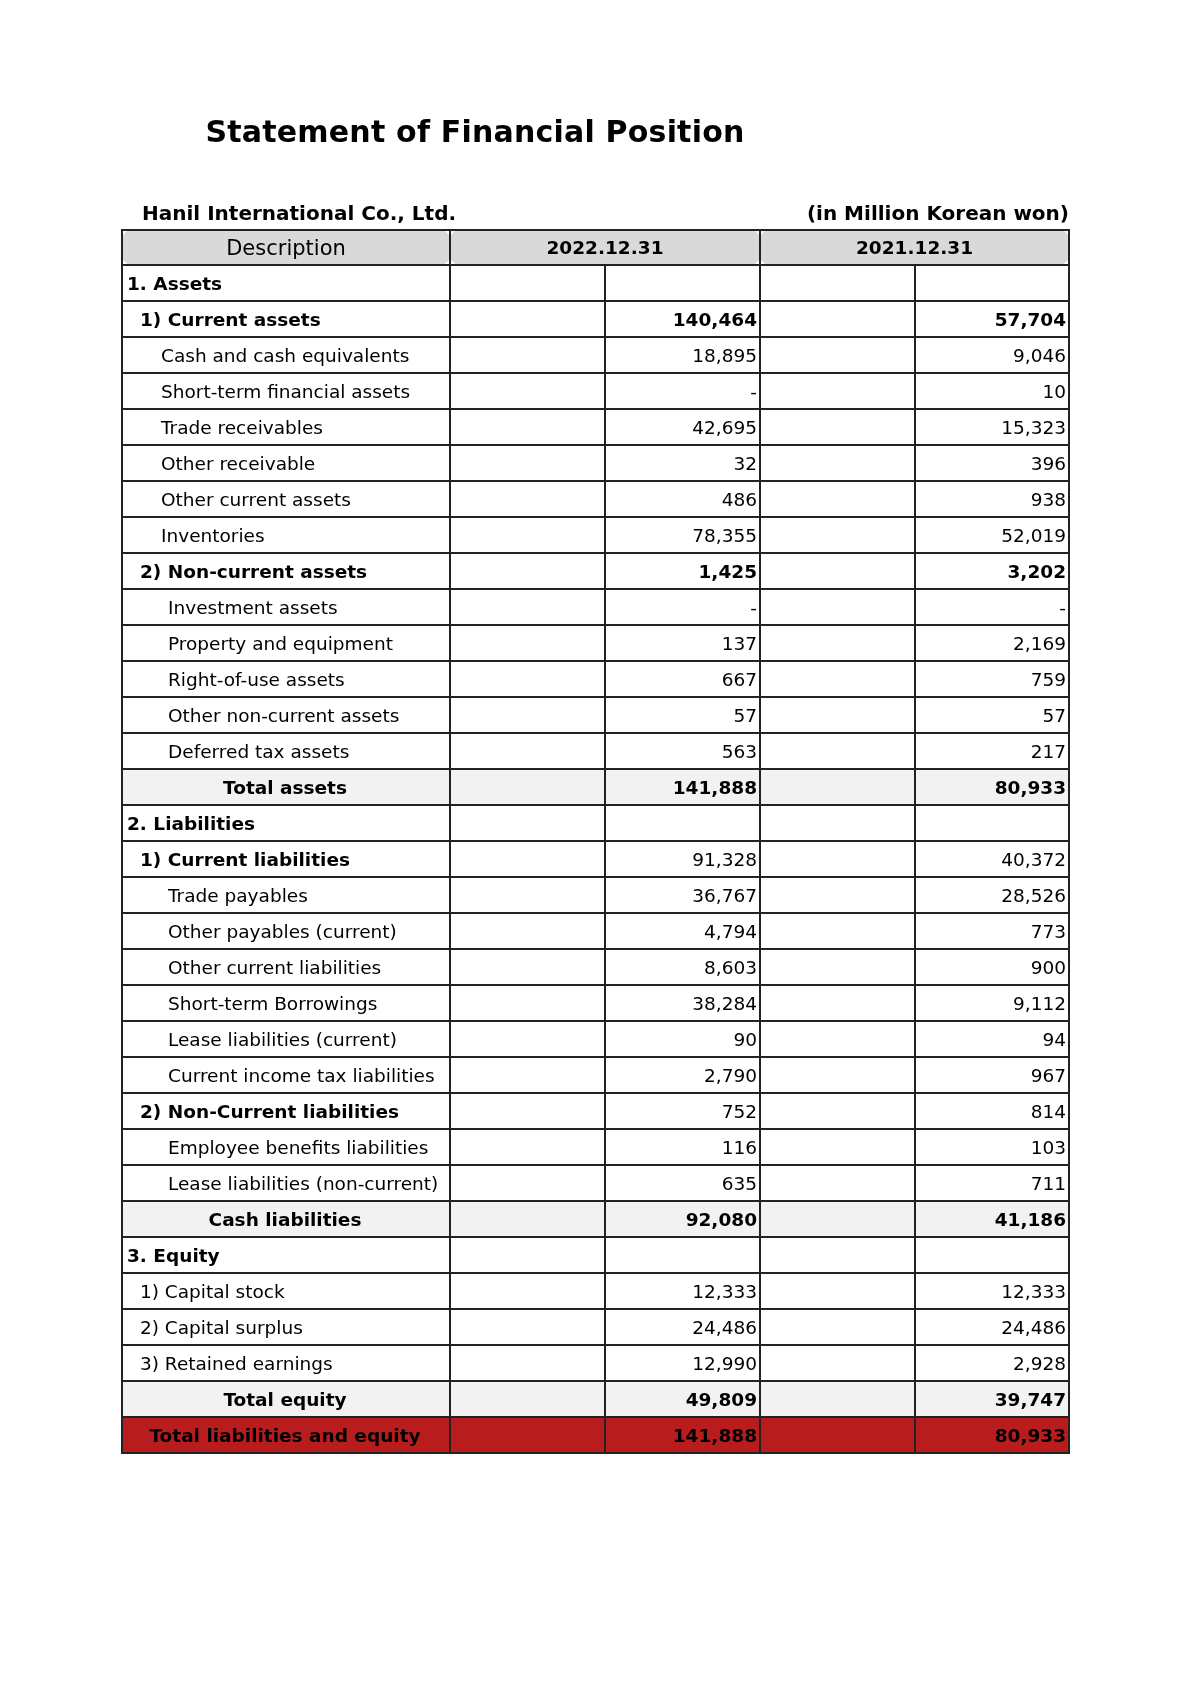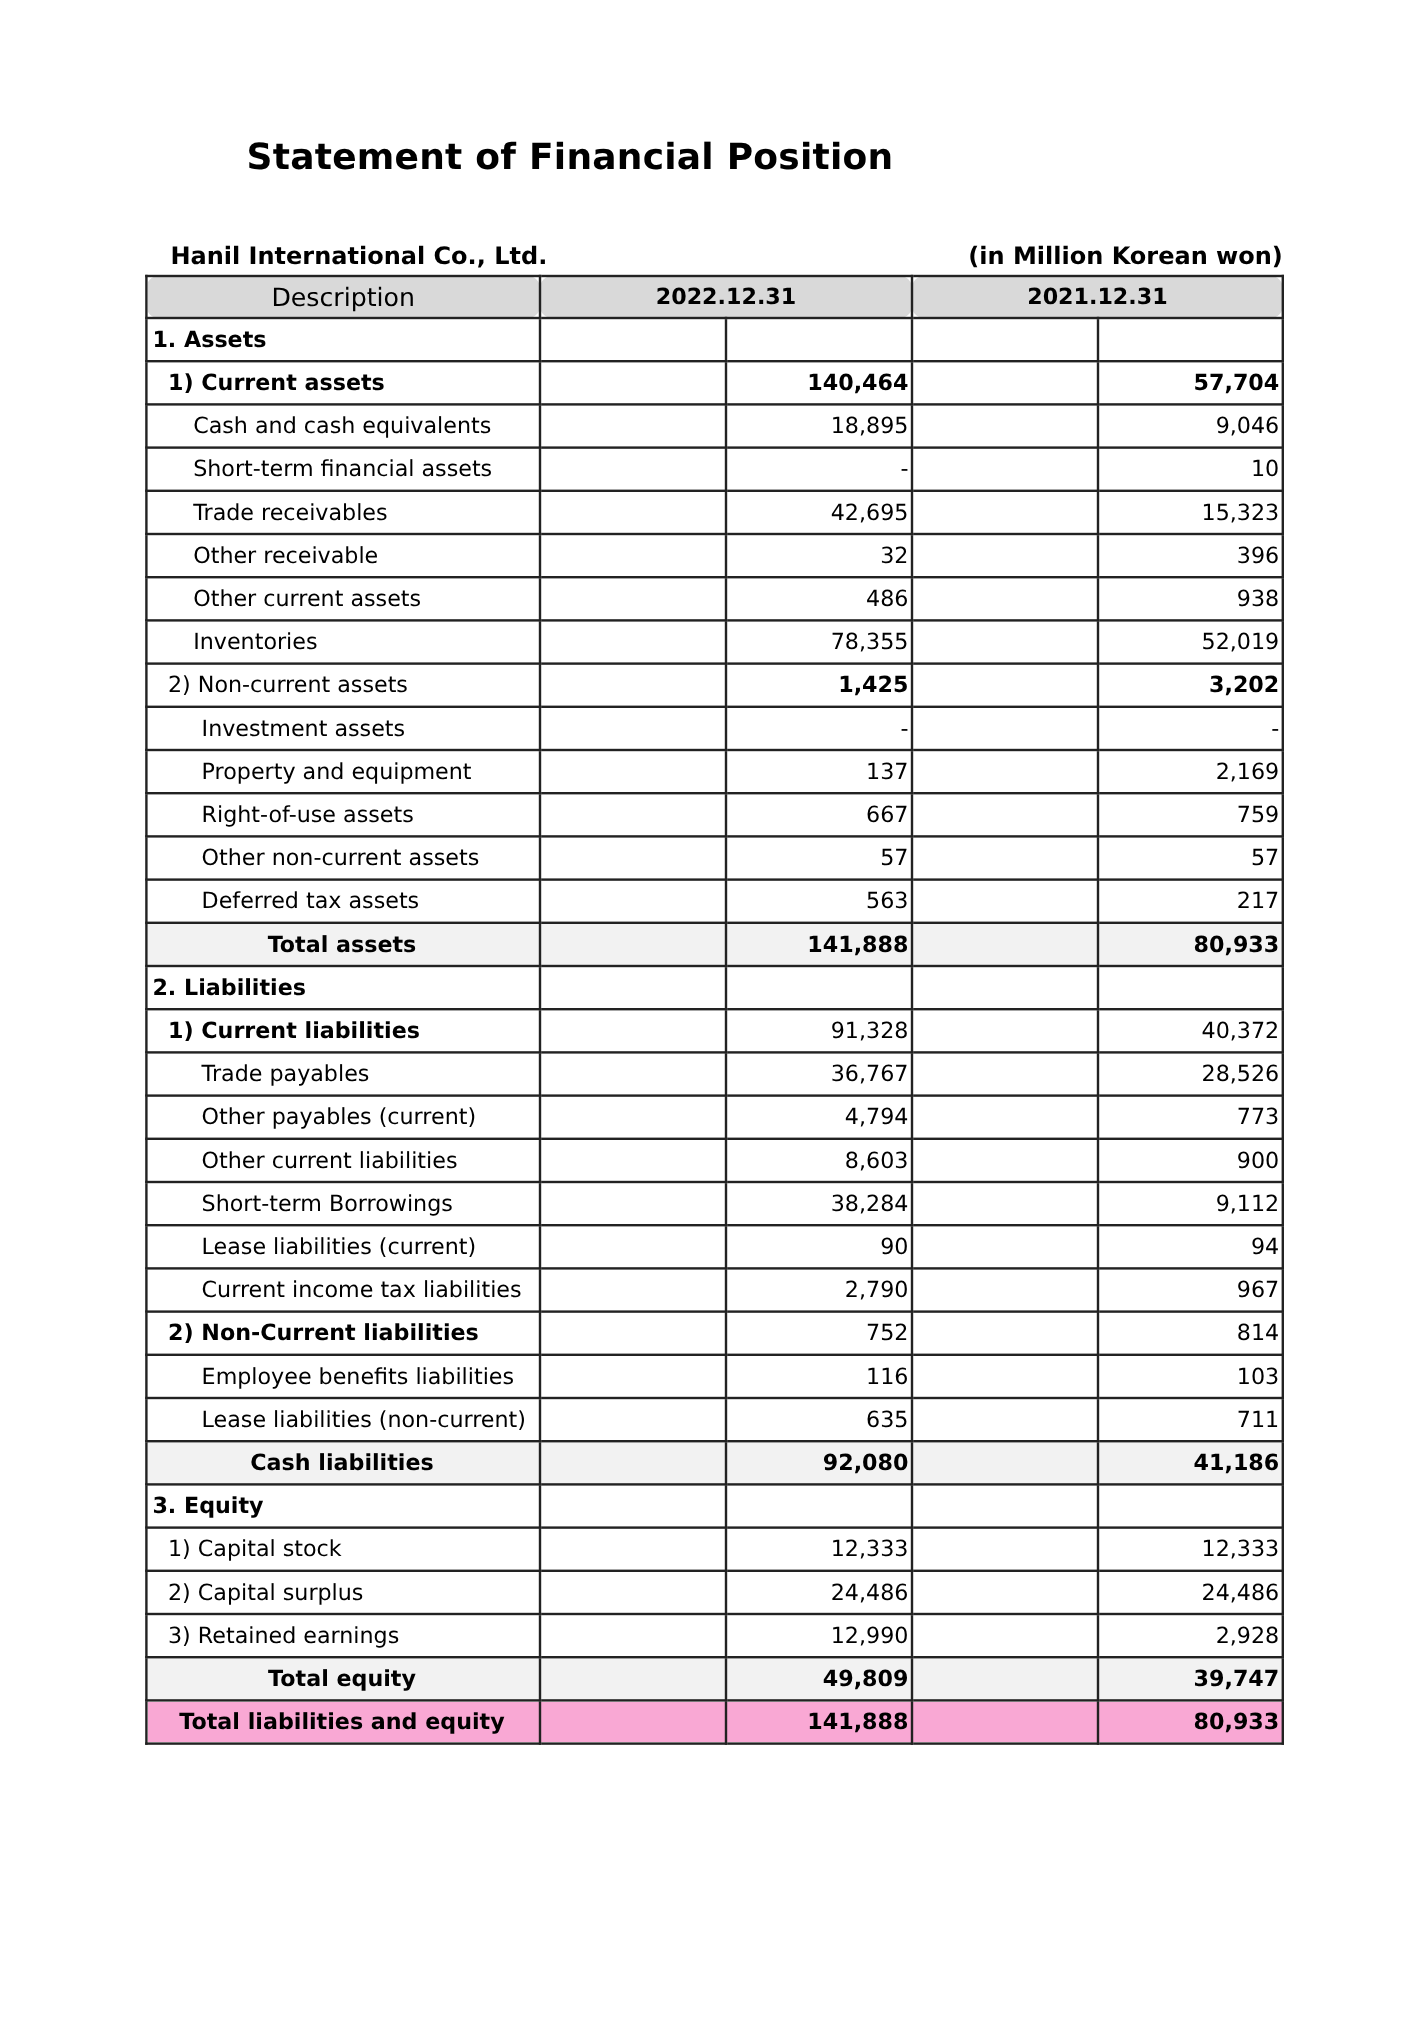--- a/index.html
+++ b/index.html
@@ -24,21 +24,21 @@
   td.num { text-align: right; padding-right: 2px; }
   td.desc { text-align: left; }
   tr.lvl0 td.desc { padding-left: 4px; font-weight: bold; }
   tr.lvl1 td.desc { padding-left: 17px; }
   tr.lvl1.bold td.desc { font-weight: bold; }
   tr.lvl2 td.desc { padding-left: 38px; border-radius: 14px; }
   tr.lvl3 td.desc { padding-left: 45px; }
   tr.bold td.num { font-weight: bold; }
   tr.total td { background: #f2f2f2; font-weight: bold; }
   tr.total td.desc { text-align: center; padding-left: 0; }
-  tr.grand td { background: #f9a8d4; font-weight: bold; }
+  tr.grand td { background: #b91c1c; font-weight: bold; }
   tr.grand td.desc { text-align: center; padding-left: 0; }
 </style>
 </head>
 <body>
 
 <div class="title">Statement of Financial Position</div>
 <div class="company">Hanil International Co., Ltd.</div>
 <div class="unit">(in Million Korean won)</div>
 
 <table class="fs">
@@ -107,21 +107,21 @@
         <td class="num">938</td>
       </tr>
       <tr class="lvl2">
         <td class="desc">Inventories</td>
         <td class="num"></td>
         <td class="num">78,355</td>
         <td class="num"></td>
         <td class="num">52,019</td>
       </tr>
       <tr class="lvl1 bold">
-        <td class="desc" style="font-weight: normal;">2) Non-current assets</td>
+        <td class="desc" style="font-weight: bold;">2) Non-current assets</td>
         <td class="num"></td>
         <td class="num">1,425</td>
         <td class="num"></td>
         <td class="num">3,202</td>
       </tr>
       <tr class="lvl3">
         <td class="desc">Investment assets</td>
         <td class="num"></td>
         <td class="num">-</td>
         <td class="num"></td>

